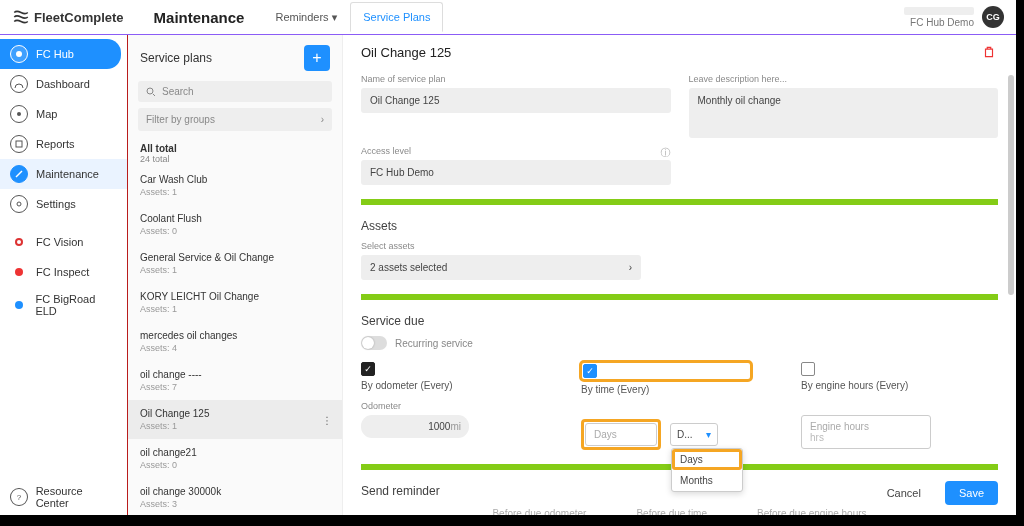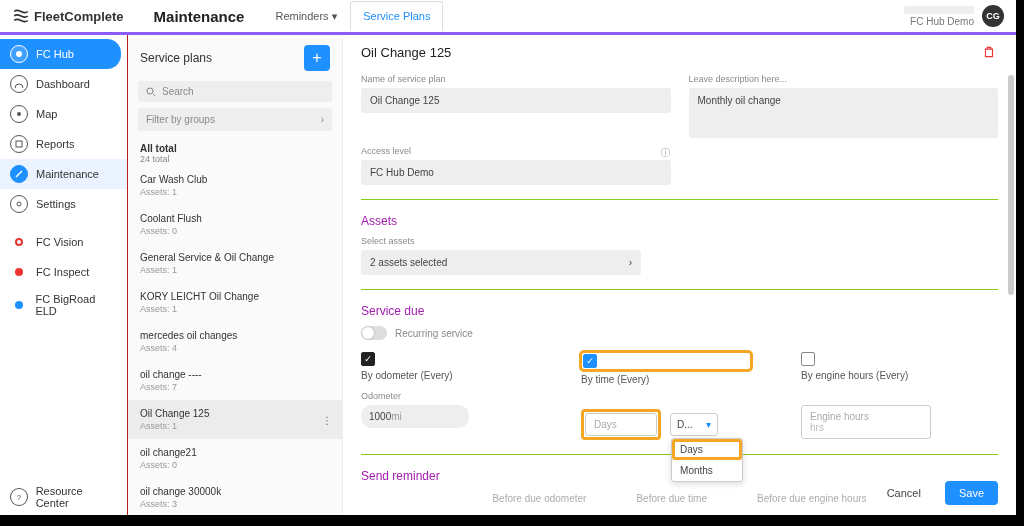--- a/index.html
+++ b/index.html
@@ -1,18 +1,18 @@
 <!DOCTYPE html>
 <html><head>
   <meta charset="utf-8">
   <style>
     * { margin:0; padding:0; box-sizing:border-box; font-family: Arial, sans-serif; }
     body { background:#000; width:1024px; height:526px; overflow:hidden; }
     .app { width:1016px; height:515px; background:#fff; display:flex; flex-direction:column; position:relative; box-shadow: 4px 4px 8px rgba(0,0,0,.3); }
-    .topbar { height:35px; border-bottom:3px solid #8b5cf6; display:flex; align-items:center; padding:0 12px; }
+    .topbar { height:35px; border-bottom:1px solid #8b5cf6; display:flex; align-items:center; padding:0 12px; }
     .logo { display:flex; align-items:center; font-weight:600; font-size:13px; color:#333; }
     .logo svg { margin-right:4px; }
     .title { font-weight:600; font-size:15px; color:#222; margin-left:30px; }
     .tabs { display:flex; margin-left:18px; gap:0; }
     .tab { font-size:11px; color:#555; padding:8px 12px; border:1px solid transparent; border-bottom:none; cursor:pointer;}
     .tab.active { color:#1e90ff; border:1px solid #ddd; border-bottom:1px solid #fff; border-radius:3px 3px 0 0; }
     .top-right { margin-left:auto; display:flex; align-items:center; gap:8px; font-size:10px; color:#777; }
     .avatar { width:22px; height:22px; border-radius:50%; background:#333; color:#fff; display:flex; align-items:center; justify-content:center; font-size:9px; font-weight:600;text-align:right;}
     .body { flex:1; display:flex; min-height:0; }
     
@@ -40,34 +40,34 @@
     
     .detail { flex:1; overflow:auto; padding:10px 18px 50px; font-size:11px; color:#333; position:relative;}
     .detail h2 { font-size:13px; font-weight:500; color:#222; margin-bottom:14px;}
     .delete-icon { position:absolute; right:20px; top:10px; color:#e33; cursor:pointer;}
     .row { display:flex; gap:18px; margin-bottom:14px;}
     .field { flex:1; }
     .label { font-size:9px; color:#8a8a8a; margin-bottom:4px; }
     .input-ro { background:#eee; border-radius:3px; padding:7px 9px; font-size:10px; color:#444; }
     .input-ro.wide { height:50px; }
     .info-i { float:right; color:#aaa; font-size:10px;}
-    .section-h { font-size:12px; color:#a21caf; margin:14px 0 8px; border-top:1px solid #84cc16; padding-top:14px;}
+    .section-h { font-size:12px; color:#404040; margin:14px 0 8px; border-top:6px solid #84cc16; padding-top:14px;}
     .select-box { background:#eee; border-radius:3px; padding:7px 9px; font-size:10px; color:#444; display:flex; justify-content:space-between; align-items:center; width:280px;}
     
     .toggle-row { display:flex; align-items:center; gap:8px; font-size:10px; color:#888; margin-bottom:12px;}
     .toggle { width:26px; height:14px; background:#ddd; border-radius:7px; position:relative;}
     .toggle::after { content:""; width:12px; height:12px; background:#fff; border-radius:50%; position:absolute; left:1px; top:1px; box-shadow:0 0 2px rgba(0,0,0,.3);}
     .due-cols { display:flex; gap:50px; }
     .due-col { width:170px; }
     .chk { width:14px; height:14px; border:1px solid #888; border-radius:2px; display:inline-flex; align-items:center; justify-content:center; font-size:9px; color:#fff; cursor:pointer;}
     .chk.checked { background:#222; border-color:#222;}
     .chk-wrap { display:flex; flex-direction:column; gap:4px; font-size:10px; color:#555;}
     .hl { outline:3px solid #f5a623; outline-offset:-1px; border-radius:3px; padding:2px; display:inline-block;}
     .mini-label { font-size:9px; color:#8a8a8a; margin:10px 0 4px;}
-    .odo-input { background:#eee; border-radius:11px; padding:6px 8px; font-size:10px; color:#444; display:flex; justify-content:flex-start; width:108px;}
+    .odo-input { background:#eee; border-radius:11px; padding:6px 8px; font-size:10px; color:#444; display:flex; justify-content:flex-end; width:108px;}
     .days-input { background:#fff; border:1px solid #ccc; border-radius:3px; padding:5px 8px; font-size:10px; color:#aaa; width:72px; display:inline-flex; align-items:center;}
     .days-select { background:#fff; border:1px solid #ccc; border-radius:3px; padding:5px 6px; font-size:10px; color:#444; width:48px; display:inline-flex; align-items:center; justify-content:space-between; margin-left:6px; position:relative;}
     .dropdown { position:absolute; top:24px; left:0; background:#fff; border:1px solid #ccc; border-radius:3px; box-shadow:0 2px 6px rgba(0,0,0,.15); width:72px; font-size:10px; z-index:5;}
     .dropdown div { padding:5px 8px; cursor:pointer;}
     .dropdown div.sel { outline:3px solid #f5a623; outline-offset:-3px; border-radius:3px;}
     .eng-input { background:#fff; border:1px solid #ccc; border-radius:3px; padding:5px 8px; font-size:10px; color:#aaa; width:130px; display:flex; justify-content:center;flex-direction:column;}
     .hl-wrap { display:inline-block; border:3px solid #f5a623; border-radius:4px; padding:1px;}
     
     .footer { position:absolute; right:18px; bottom:10px; display:flex; gap:10px; align-items:center;}
     .btn { font-size:11px; padding:6px 14px; border-radius:4px; cursor:pointer;}

